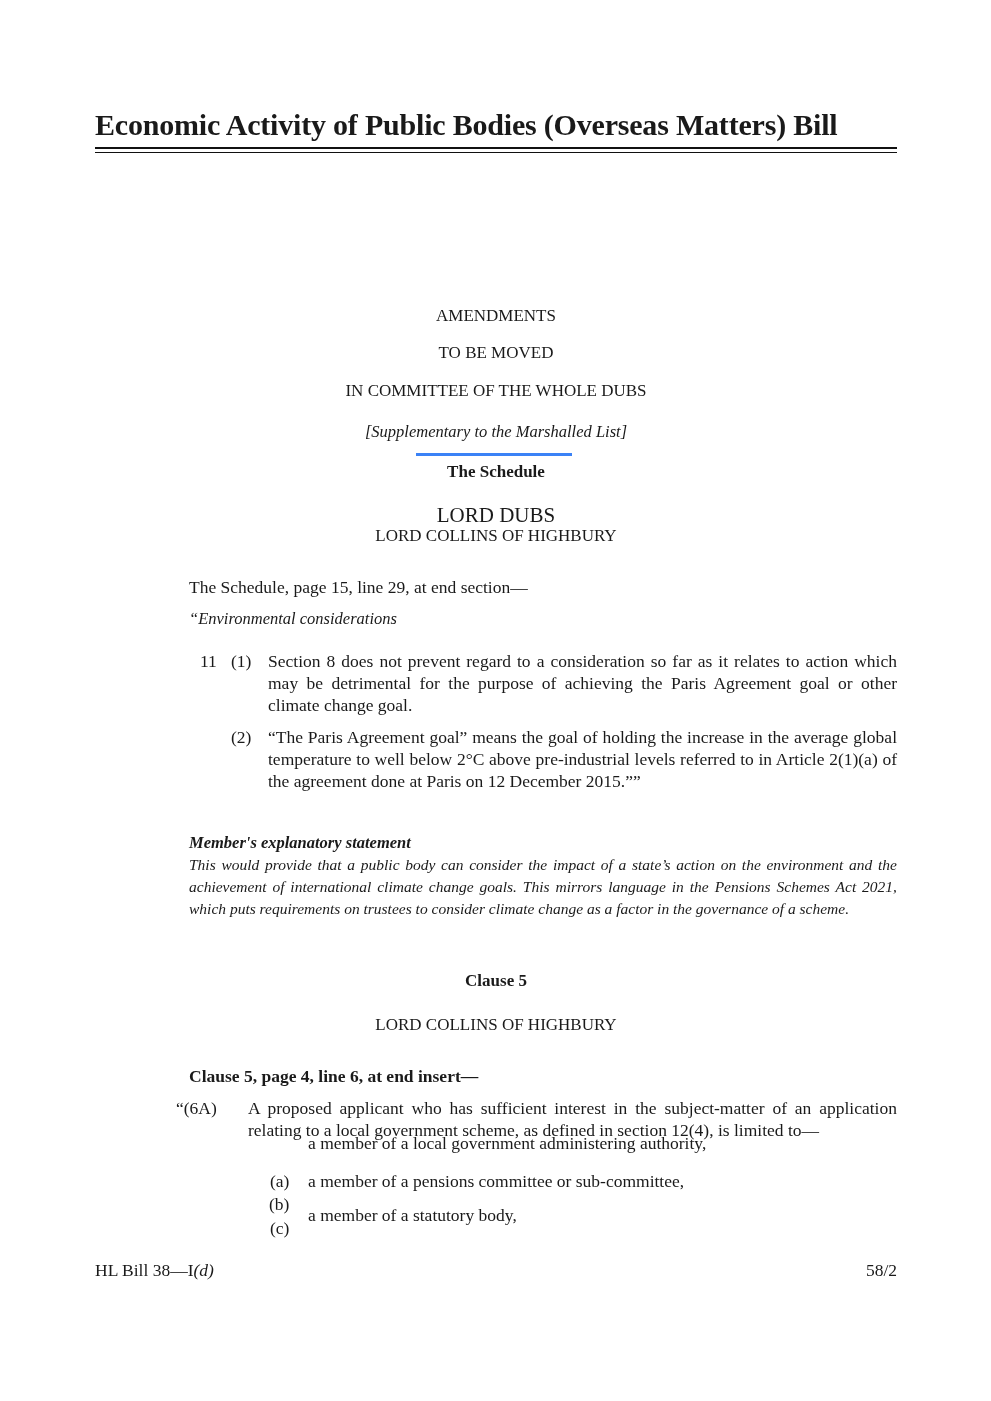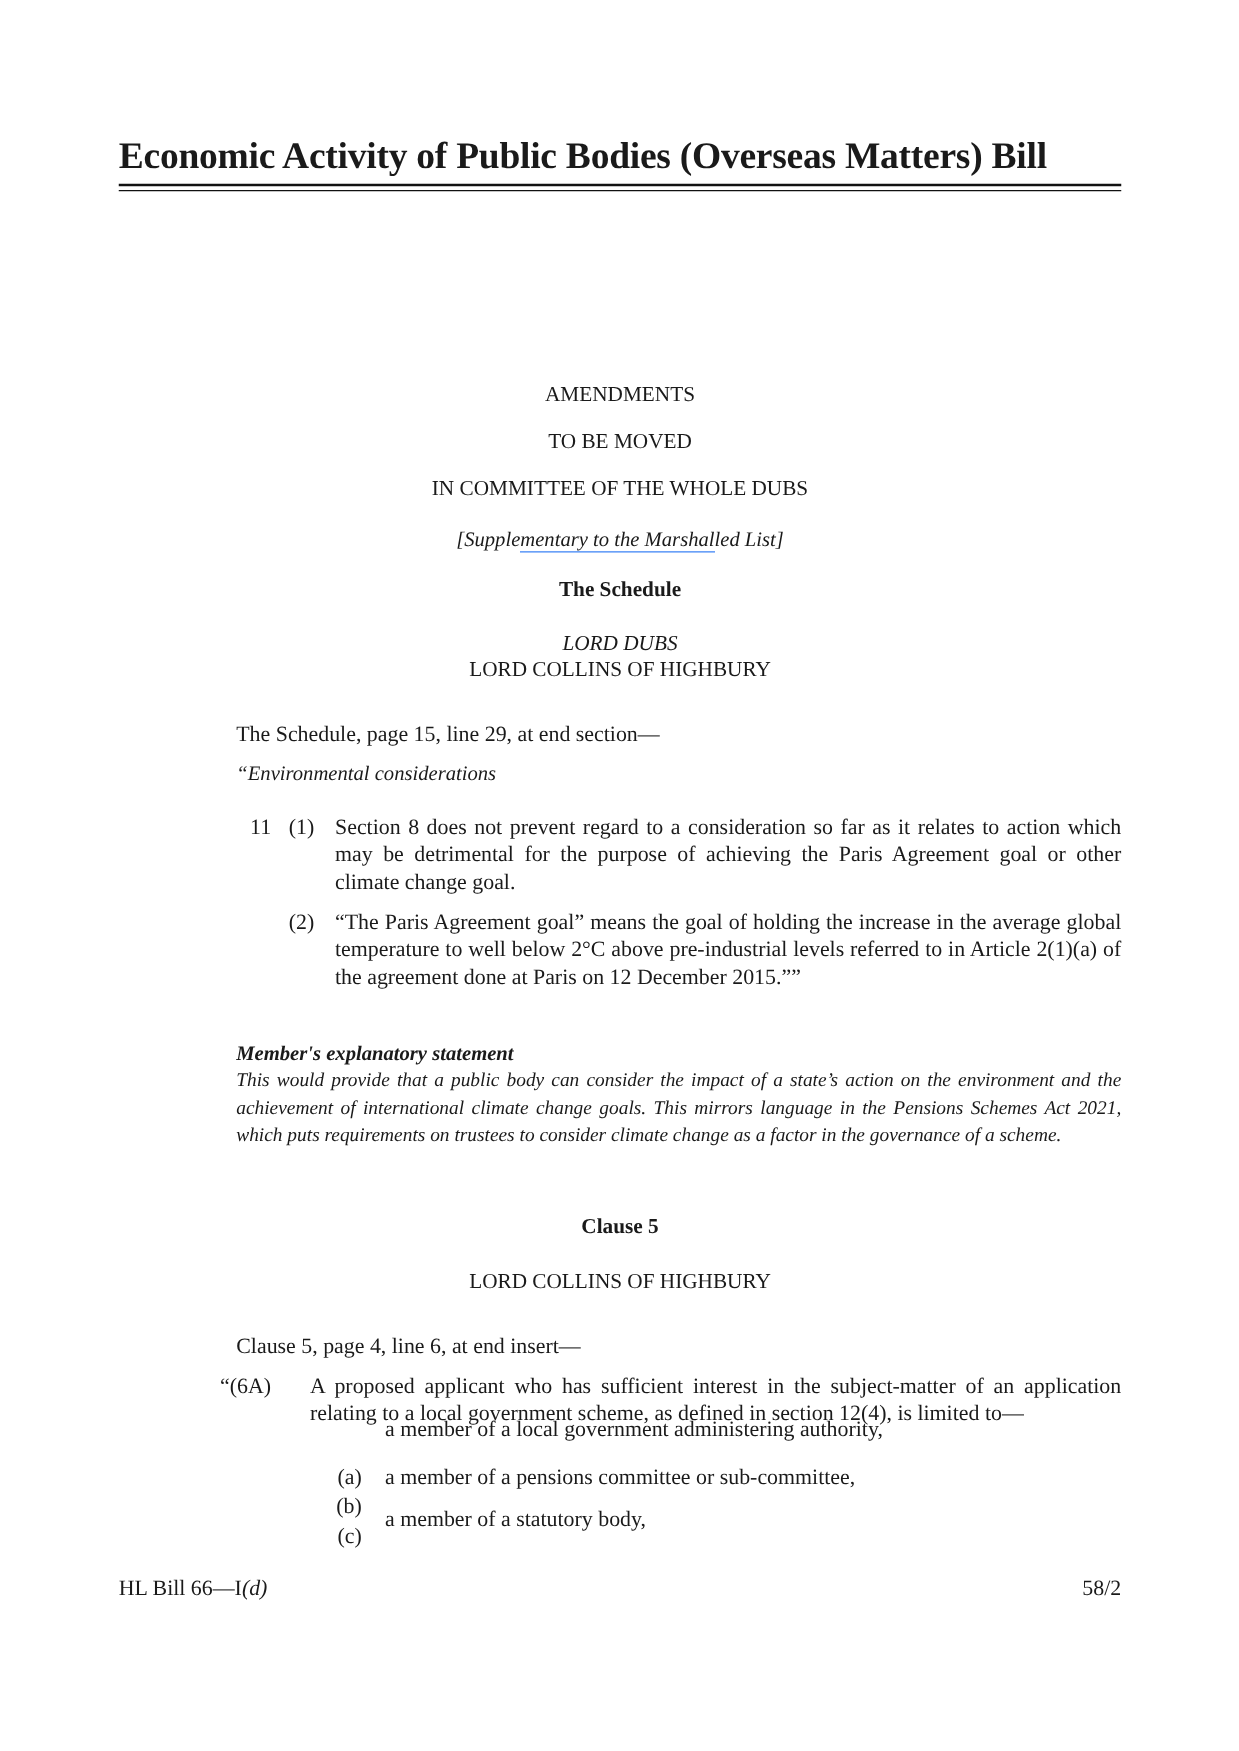--- a/index.html
+++ b/index.html
@@ -12,67 +12,67 @@
     .title {
       left: 95px; top: 106px; width: 802px;
       font-size: 30px; font-weight: bold; letter-spacing: -0.2px;
       white-space: nowrap; text-align: left; line-height: 38px;
     }
     .rule-thick { left: 95px; top: 147px; width: 802px; height: 2px; background: #111; }
     .rule-thin { left: 95px; top: 152px; width: 802px; height: 1px; background: #111; }
     .center { left: 95px; width: 802px; text-align: center; font-size: 17px; line-height: 22px; }
     .bold { font-weight: bold; }
     .italic { font-style: italic; }
-    .ul { text-decoration: none; border-bottom: 1px solid #3b82f6; padding-bottom: 0px; }
+    .ul { text-decoration: none; border-bottom: 3px solid #3b82f6; padding-bottom: 12px; }
     .para { font-size: 17.5px; line-height: 22px; }
     .just { text-align: justify; text-align-last: left; }
     .small-it { font-size: 16px; line-height: 22px; font-style: italic; }
   </style>
 </head>
 <body>
 
 <div class="abs title">Economic Activity of Public Bodies (Overseas Matters) Bill</div>
 <div class="abs rule-thick"></div>
 <div class="abs rule-thin"></div>
 
 <div class="abs center" style="top:305px;">AMENDMENTS</div>
 <div class="abs center" style="top:342px;">TO BE MOVED</div>
 <div class="abs center" style="top:380px;">IN COMMITTEE OF THE WHOLE DUBS</div>
 <div class="abs center italic" style="top:421px; font-size:16.5px;">
   <span>[Supple</span><span class="ul">mentary to the Marshal</span><span>led List]</span>
 </div>
 
 <div class="abs center bold" style="top:461px; font-size:17px;">The Schedule</div>
-<div class="abs center" style="top:504px; font-size:17px;font-style:italic;">LORD DUBS</div>
+<div class="abs center" style="top:504px; font-size:21px;">LORD DUBS</div>
 <div class="abs center" style="top:525px; font-size:17px;">LORD COLLINS OF HIGHBURY</div>
 
 <div class="abs para" style="left:189px; top:576px; width:708px;">The Schedule, page 15, line 29, at end section—</div>
 <div class="abs para italic" style="left:189px; top:608px; width:708px; font-size:16.5px;">“Environmental considerations</div>
 
 <div class="abs para" style="left:200px; top:650px;">11</div>
 <div class="abs para" style="left:231px; top:650px;">(1)</div>
 <div class="abs para just" style="left:268px; top:650px; width:629px;">Section 8 does not prevent regard to a consideration so far as it relates to action which may be detrimental for the purpose of achieving the Paris Agreement goal or other climate change goal.</div>
 
 <div class="abs para" style="left:231px; top:726px;">(2)</div>
 <div class="abs para just" style="left:268px; top:726px; width:629px;">“The Paris Agreement goal” means the goal of holding the increase in the average global temperature to well below 2°C above pre-industrial levels referred to in Article 2(1)(a) of the agreement done at Paris on 12 December 2015.””</div>
 
 <div class="abs bold italic" style="left:189px; top:832px; font-size:16.5px; line-height:22px;">Member's explanatory statement</div>
 <div class="abs small-it just" style="left:189px; top:854px; width:708px; font-size:15.5px;">This would provide that a public body can consider the impact of a state’s action on the environment and the achievement of international climate change goals. This mirrors language in the Pensions Schemes Act 2021, which puts requirements on trustees to consider climate change as a factor in the governance of a scheme.</div>
 
 <div class="abs center bold" style="top:970px; font-size:17px;">Clause 5</div>
 <div class="abs center" style="top:1014px; font-size:17px;">LORD COLLINS OF HIGHBURY</div>
 
-<div class="abs para" style="left:189px; top:1065px; width:708px;">Clause 5, page 4, line 6, at end insert—</div>
+<div class="abs para" style="left:189px; top:1065px; width:708px;font-weight:bold;">Clause 5, page 4, line 6, at end insert—</div>
 
 <div class="abs para" style="left:176px; top:1097px;">“(6A)</div>
 <div class="abs para just" style="left:248px; top:1097px; width:649px;">A proposed applicant who has sufficient interest in the subject-matter of an application relating to a local government scheme, as defined in section 12(4), is limited to—</div>
 
 <div class="abs para" style="left:270px; top:1170px;">(a)</div>
 <div class="abs para" style="left:308px; top:1170px;">a member of a pensions committee or sub-committee,</div>
 <div class="abs para" style="left:269px; top:1193px;">(b)</div>
 <div class="abs para" style="left:308px; top:1132px;">a member of a local government administering authority,</div>
 <div class="abs para" style="left:270px; top:1217px;">(c)</div>
 <div class="abs para" style="left:308px; top:1204px;">a member of a statutory body,</div>
 
 <div class="abs para" style="left:95px; top:1259px;">
-  <span>HL Bill 66—I</span><span class="italic">(d)</span>
+  <span>HL Bill 38—I</span><span class="italic">(d)</span>
 </div>
 <div class="abs para" style="left:797px; top:1259px; width:100px; text-align:right;">58/2</div>
 
 </body></html>

